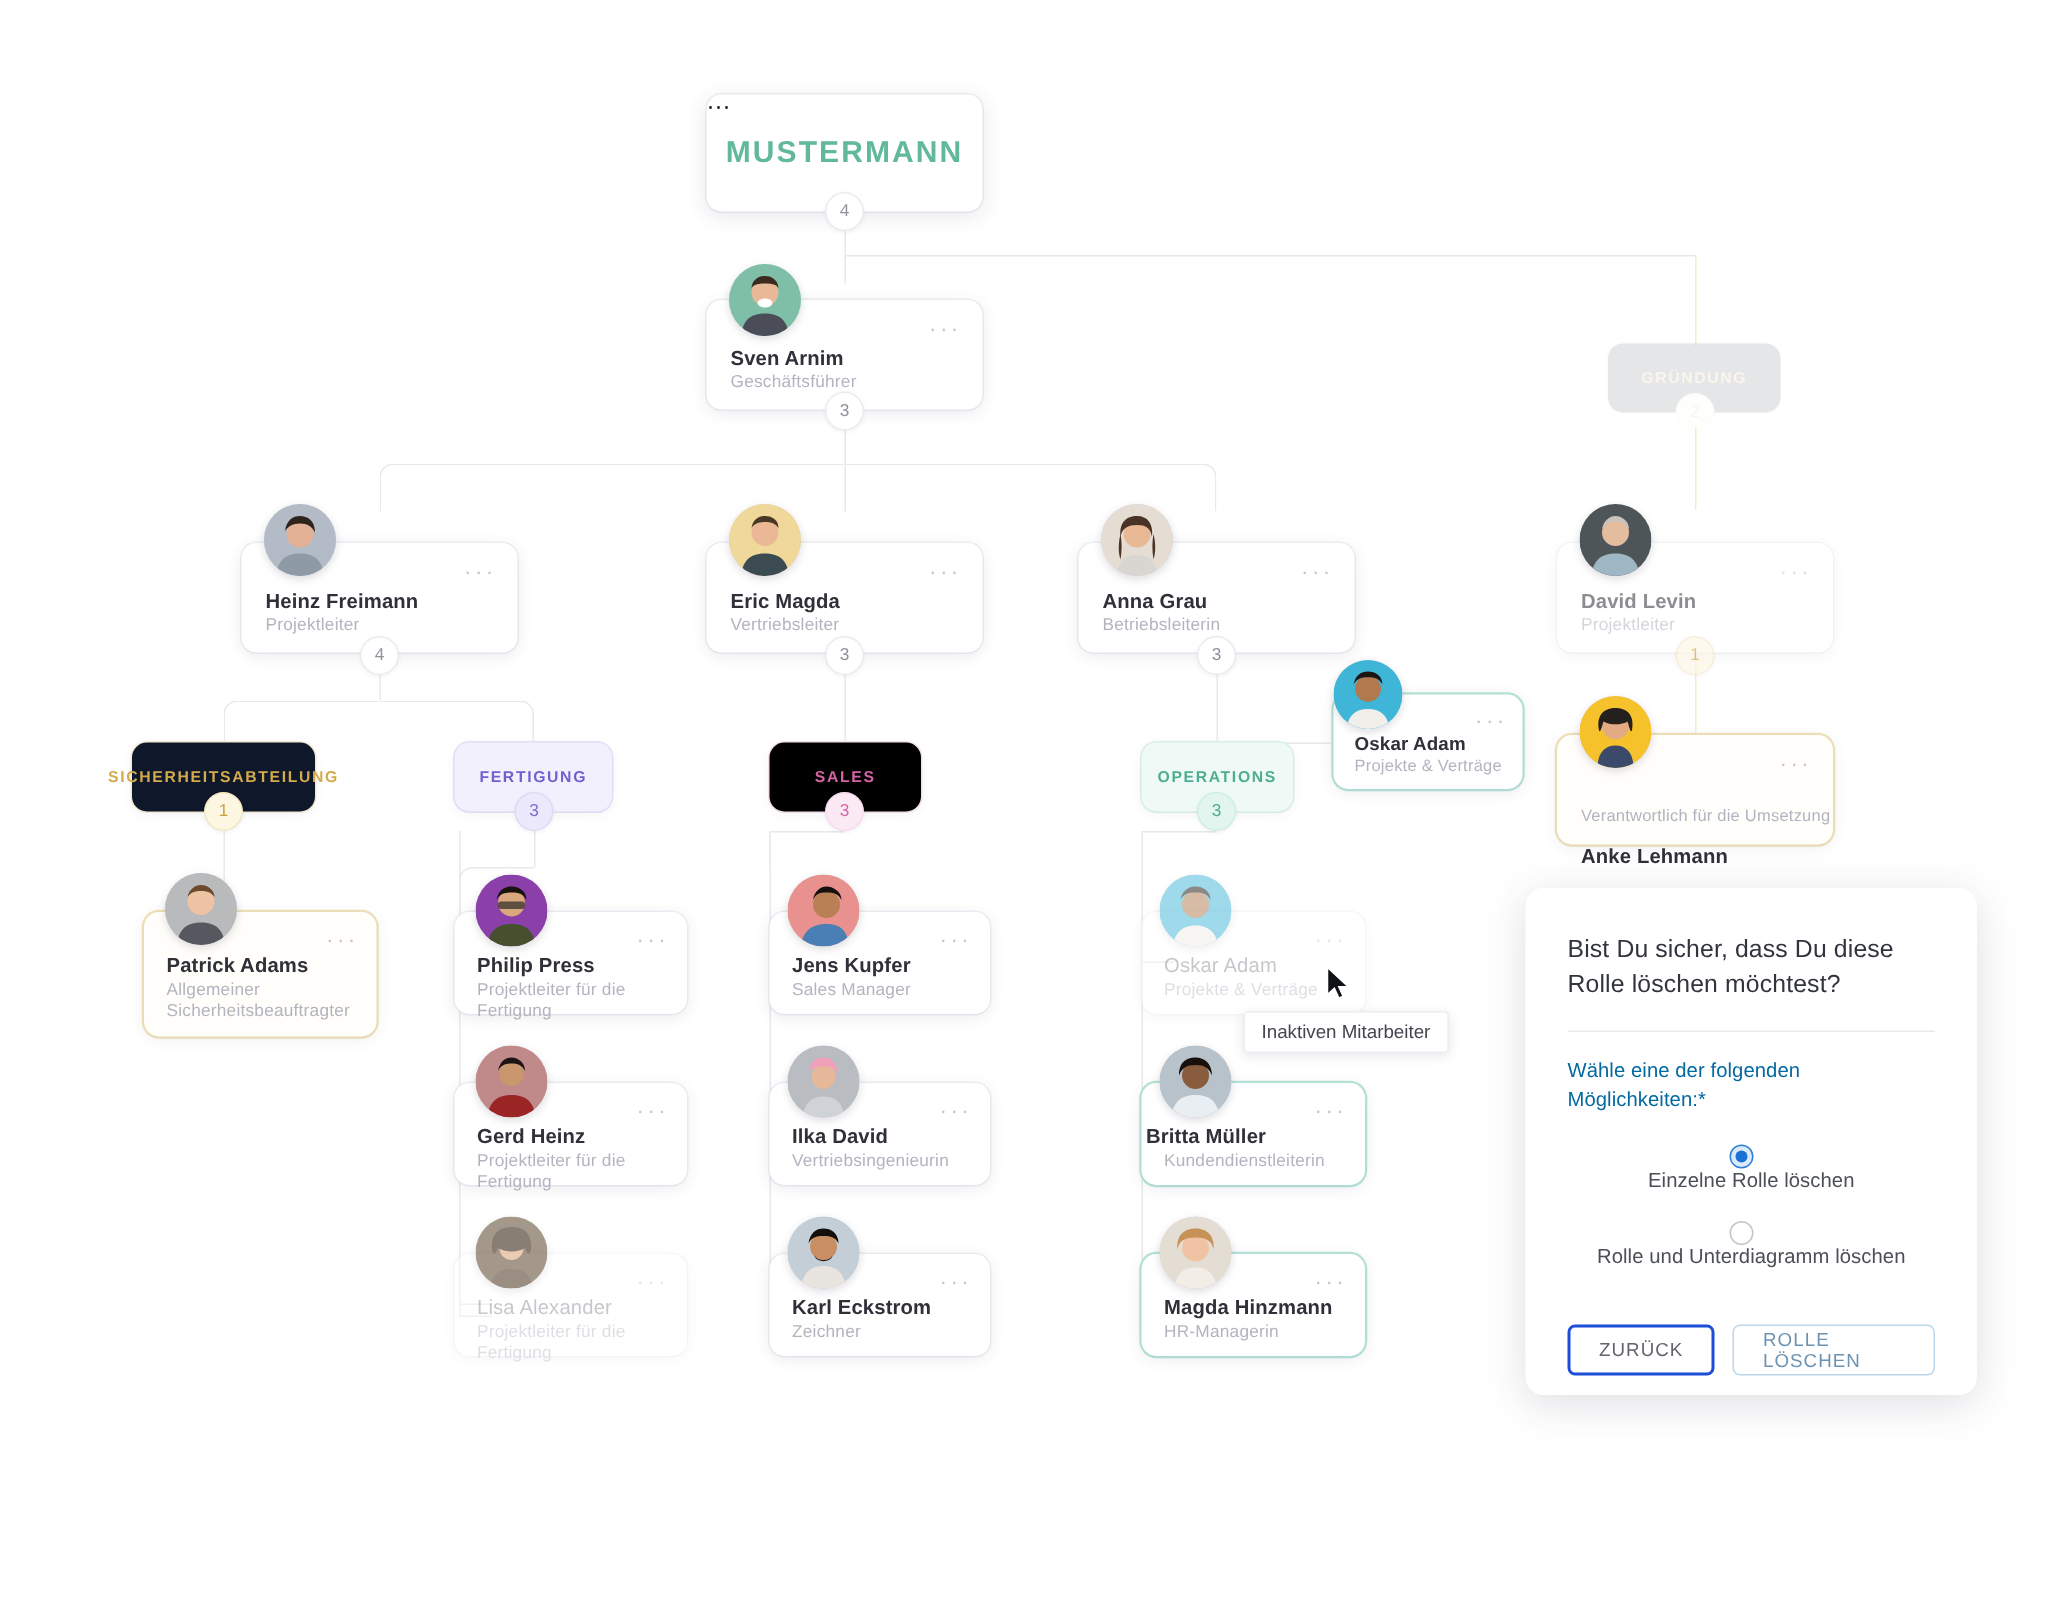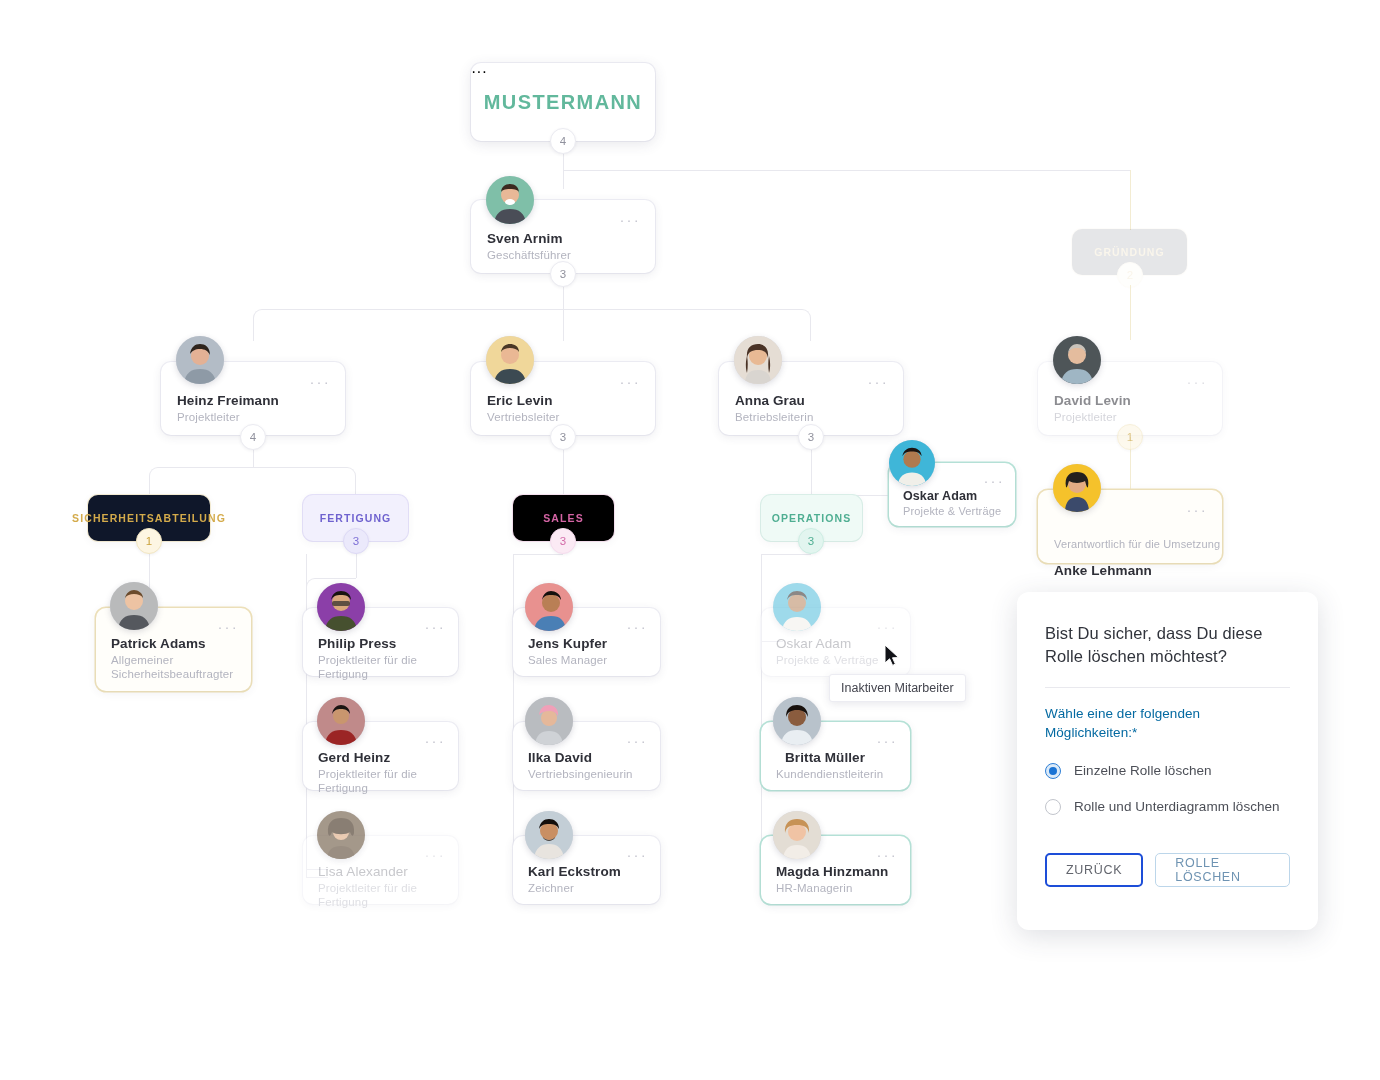--- a/index.html
+++ b/index.html
@@ -110,21 +110,21 @@
     padding: 30px 28px;
   }
   .modal h2 {
     font-size: 16.5px; font-weight: 400; color: #31343c; line-height: 1.42;
     letter-spacing: .1px;
   }
   .modal .rule { margin: 18px 0 16px; height: 1px; background: #e9e9ee; }
   .modal .sub {
     font-size: 13.5px; color: #0369a1; line-height: 1.45; letter-spacing: .05px;
   }
-  .radio-row { display: flex; align-items: center; margin-top: 20px; }
+  .radio-row { display: flex; align-items: center; margin-top: 20px; flex-direction: column; }
   .radio {
     width: 16px; height: 16px; border-radius: 50%;
     border: 1.5px solid #c2c5cc; background: #fff;
     flex: 0 0 auto; position: relative; margin-right: 13px;
   }
   .radio.on { border-color: #2f7fd6; background: #dbeaf8; }
   .radio.on::after {
     content: ""; position: absolute; left: 3px; top: 3px;
     width: 8px; height: 8px; border-radius: 50%; background: #1a73d4;
   }
@@ -229,21 +229,21 @@
         <rect width="48" height="48" fill="#b3bcc6"></rect>
       <circle cx="24" cy="20" r="9" fill="#e3b195"></circle>
       <path d="M14 18c1-7 5-10 10-10s10 3 10 11c-2-4-5-6-10-6s-8 2-10 5z" fill="#2e241c"></path>
       <path d="M8 48c1-11 7-15 16-15s15 4 16 15z" fill="#8e9aa6"></path>
       </svg>
   </div>
   <div class="badge" style="left:240px; top:424px;">4</div>
 
   <div class="card" style="left:471px; top:362px; width:184px; height:73px;">
     <div class="dots">···</div>
-    <div class="nm" style="top:31px;">Eric Levin</div>
+    <div class="nm" style="top:31px;">Eric Magda</div>
     <div class="ro" style="top:48px;">Vertriebsleiter</div>
   </div>
   <div class="avatar" style="left:486px; top:336px;">
     <svg class="face" viewBox="0 0 48 48">
         <rect width="48" height="48" fill="#f0d79a"></rect>
       <circle cx="24" cy="19" r="9" fill="#eab894"></circle>
       <path d="M15 16c1-6 5-8 9-8s9 2 9 8c-2-3-5-4-9-4s-7 1-9 4z" fill="#4a3826"></path>
       <path d="M8 48c1-11 7-15 16-15s15 4 16 15z" fill="#3c4a52"></path>
       </svg>
   </div>
@@ -438,21 +438,21 @@
     <svg class="face" viewBox="0 0 48 48">
         <rect width="48" height="48" fill="#3fb6d8"></rect>
       <circle cx="24" cy="20" r="9" fill="#b07a4e"></circle>
       <path d="M14 17c1-6 5-9 10-9s10 3 10 9c-2-4-5-5-10-5s-8 1-10 5z" fill="#1c1410"></path>
       <path d="M9 48c1-10 7-14 15-14s14 4 15 14z" fill="#f0efe9"></path>
       </svg>
   </div>
 
   <div class="card teal" style="left:761px; top:722px; width:149px; height:68px;">
     <div class="dots" style="top:11px; right:12px;">···</div>
-    <div class="nm" style="top:28px; left:24px;text-align:center;">Britta Müller</div>
+    <div class="nm" style="top:28px; left:3px;text-align:center;">Britta Müller</div>
     <div class="ro" style="top:45px; left:15px;">Kundendienstleiterin</div>
   </div>
   <div class="avatar" style="left:773px; top:697px;">
     <svg class="face" viewBox="0 0 48 48">
         <rect width="48" height="48" fill="#b8c2cb"></rect>
       <circle cx="24" cy="20" r="9" fill="#8a5c3e"></circle>
       <path d="M13 20c0-9 5-12 11-12s11 4 11 12c-2-5-5-7-11-7s-9 2-11 7z" fill="#17100c"></path>
       <path d="M8 48c1-11 7-15 16-15s15 4 16 15z" fill="#e9eef2"></path>
       </svg>
   </div>

